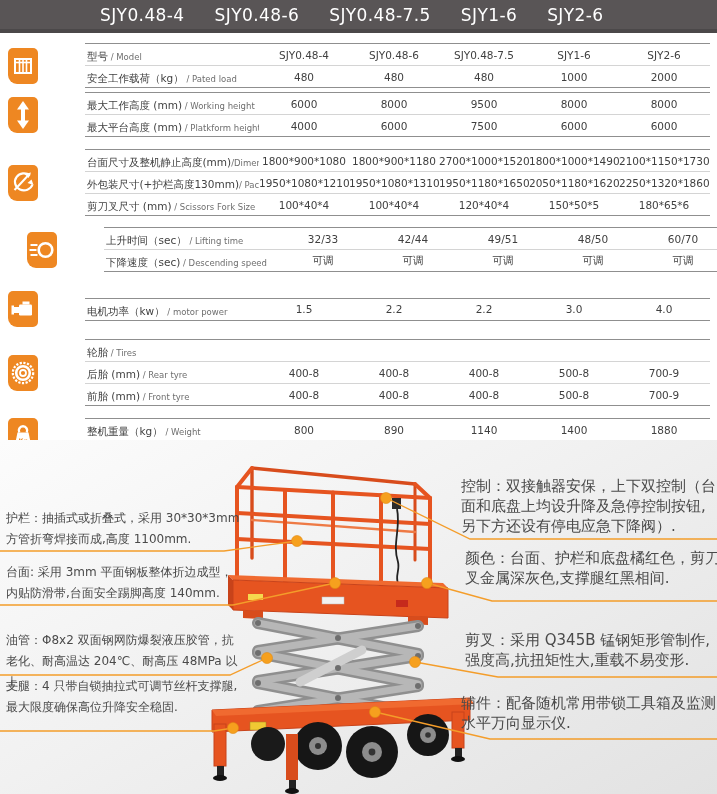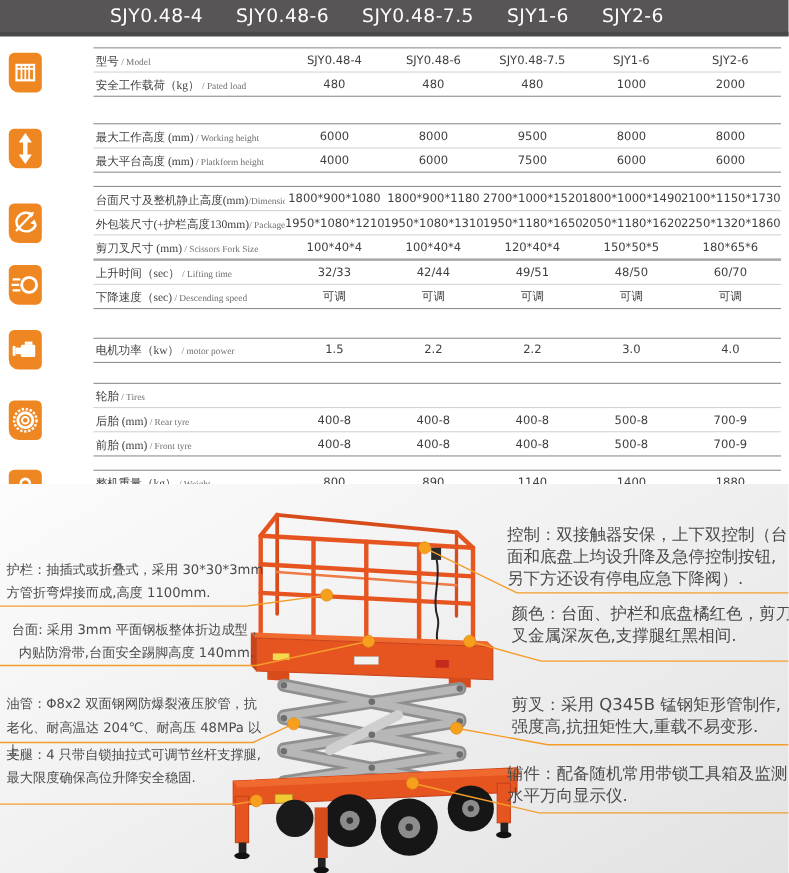--- a/index.html
+++ b/index.html
@@ -23,21 +23,21 @@
   .group{display:flex;}
   .gicon{width:85px;display:flex;align-items:center;flex:none;}
   .icon-box{
     margin-left:8px;width:30px;height:36px;background:var(--orange);
     border-radius:5px 5px 5px 9px;display:flex;align-items:center;justify-content:center;
   }
   .icon-box svg{width:26px;height:30px;display:block;}
   .rows{flex:1;margin-right:7px;border-top:1px solid #8f8f8f;border-bottom:1px solid #8f8f8f;}
   .row{display:flex;height:21px;align-items:center;}
   .row + .row{border-top:1px solid #d4d4d4;}
-  .label{width:172px;flex:none;padding-left:2px;white-space:nowrap;overflow:hidden;font-family:Liberation Serif, serif;}
+  .label{width:172px;flex:none;padding-left:2px;white-space:nowrap;overflow:hidden;}
   .label .zh{font-size:10.5px;color:var(--ink);}
   .label .en{font-size:8.5px;color:var(--ink2);}
   .val{width:90px;flex:none;text-align:center;font-size:10.5px;color:var(--ink);white-space:nowrap;}
   
   .bottom{
     position:absolute;top:440px;left:0;width:717px;height:354px;
     background:linear-gradient(150deg,#fcfcfc 0%,#f1f1f1 45%,#e2e2e2 100%);
   }
   .bottom svg.fig{position:absolute;left:0;top:0;}
   .co{position:absolute;font-size:12px;line-height:21px;color:#4a4a4a;z-index:3;}
@@ -80,21 +80,21 @@
         <div class="row">
           <div class="label"><span class="zh">安全工作载荷（kg）</span><span class="en"> / Pated load</span></div>
           <div class="val">480</div>
           <div class="val">480</div>
           <div class="val">480</div>
           <div class="val">1000</div>
           <div class="val">2000</div>
         </div>
       </div>
     </div>
-    <div class="group" style="margin-top: 24px;">
+    <div class="group" style="margin-top: 4px;">
       <div class="gicon">
         <div class="icon-box">
           <svg viewBox="0 0 26 30">
             <line x1="13" y1="8" x2="13" y2="22" stroke="#fff" stroke-width="4"></line>
             <polygon points="13,1 7,9.5 19,9.5" fill="#fff"></polygon>
             <polygon points="13,29 7,20.5 19,20.5" fill="#fff"></polygon>
           </svg>
         </div>
       </div>
       <div class="rows">
@@ -147,21 +147,21 @@
         <div class="row">
           <div class="label"><span class="zh">剪刀叉尺寸 (mm)</span><span class="en"> / Scissors Fork Size</span></div>
           <div class="val">100*40*4</div>
           <div class="val">100*40*4</div>
           <div class="val">120*40*4</div>
           <div class="val">150*50*5</div>
           <div class="val">180*65*6</div>
         </div>
       </div>
     </div>
-    <div class="group" style="">
+    <div class="group" style="margin-top: 11px; padding-left: 19px;">
       <div class="gicon">
         <div class="icon-box">
           <svg viewBox="0 0 26 30">
             <circle cx="16.5" cy="15" r="6.8" fill="none" stroke="#fff" stroke-width="2.6"></circle>
             <line x1="1.5" y1="10" x2="8.5" y2="10" stroke="#fff" stroke-width="2"></line>
             <line x1="0.5" y1="15" x2="7.5" y2="15" stroke="#fff" stroke-width="2"></line>
             <line x1="1.5" y1="20" x2="8.5" y2="20" stroke="#fff" stroke-width="2"></line>
           </svg>
         </div>
       </div>
@@ -383,21 +383,21 @@
       <circle cx="427" cy="143" r="5.5"></circle>
       <circle cx="267" cy="218" r="5.5"></circle>
       <circle cx="415" cy="222" r="5.5"></circle>
       <circle cx="375" cy="272" r="5.5"></circle>
       <circle cx="233" cy="288" r="5.5"></circle>
     </g>
   </svg>
 
   <div id="callouts">
       <p class="co left" style="top: 68px; margin: 0px;">护栏：抽插式或折叠式，采用 30*30*3mm 方管折弯焊接而成,高度 1100mm.</p>
-      <p class="co left" style="top: 122px; margin: 0px; text-align: center;">台面: 采用 3mm 平面钢板整体折边成型，内贴防滑带,台面安全踢脚高度 140mm.</p>
+      <p class="co left" style="top: 122px; margin: 0px;">台面: 采用 3mm 平面钢板整体折边成型，内贴防滑带,台面安全踢脚高度 140mm.</p>
       <p class="co left" style="top: 190px; margin: 0px;">油管：Φ8x2 双面钢网防爆裂液压胶管，抗老化、耐高温达 204℃、耐高压 48MPa 以上.</p>
       <p class="co left" style="top: 236px; margin: 0px;">支腿：4 只带自锁抽拉式可调节丝杆支撑腿,最大限度确保高位升降安全稳固.</p>
       <p class="co right" style="top: 36px; margin: 0px;">控制：双接触器安保，上下双控制（台面和底盘上均设升降及急停控制按钮,另下方还设有停电应急下降阀）.</p>
       <p class="co right" style="top: 104px; margin: 4px;">颜色：台面、护栏和底盘橘红色，剪刀叉金属深灰色,支撑腿红黑相间.</p>
       <p class="co right" style="top: 186px; margin: 4px;">剪叉：采用 Q345B 锰钢矩形管制作,强度高,抗扭矩性大,重载不易变形.</p>
       <p class="co right" style="top: 253px; margin: 0px;">辅件：配备随机常用带锁工具箱及监测水平万向显示仪.</p>
     </div>
 </div>
 
 </body></html>

